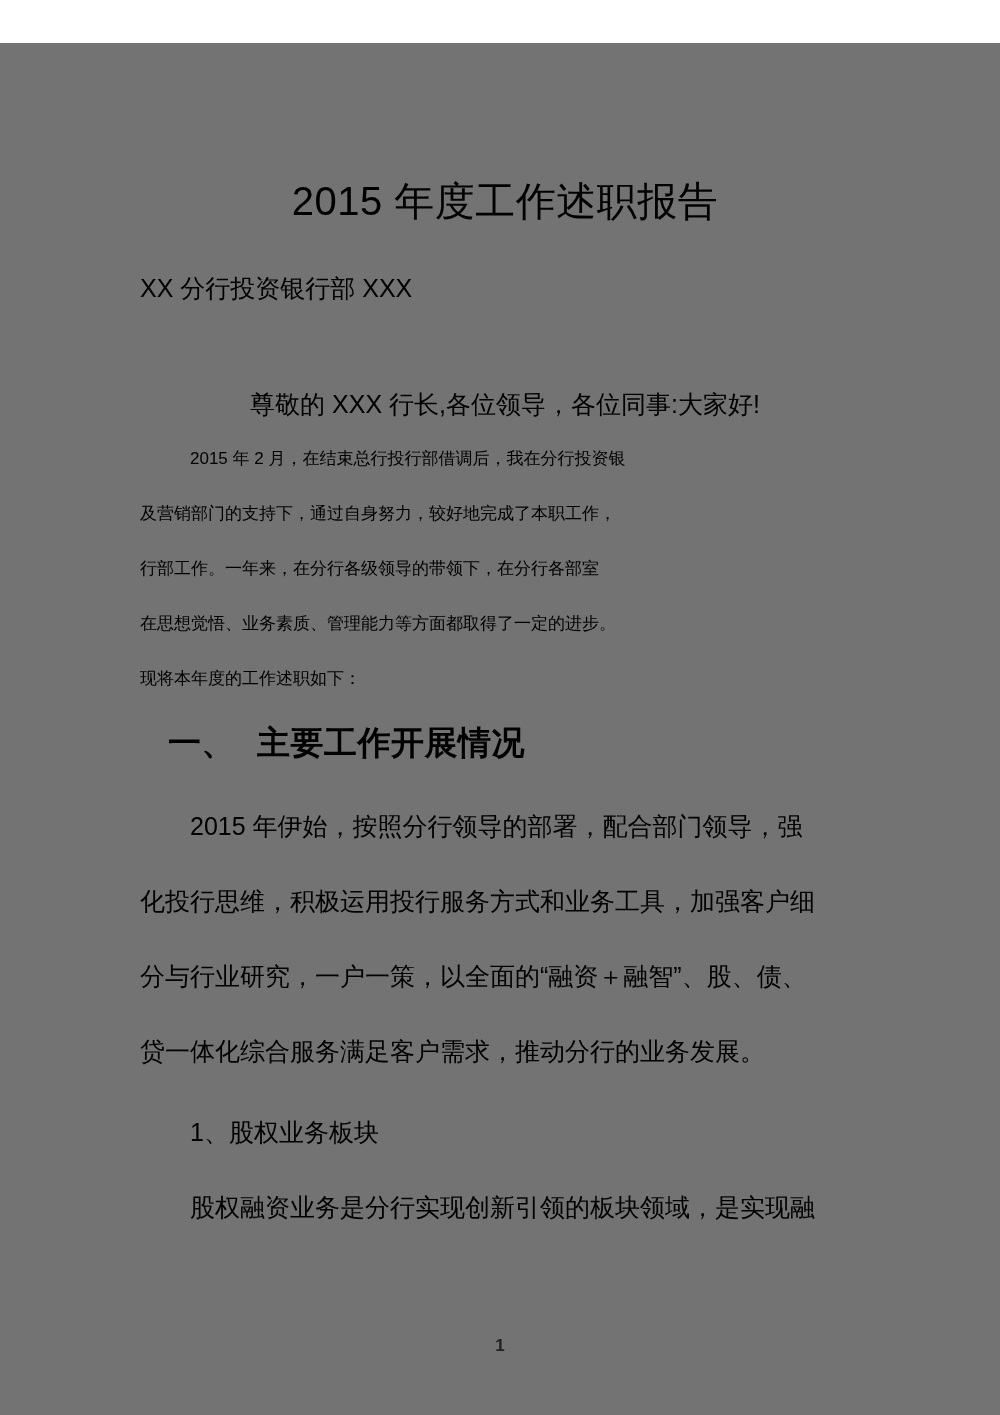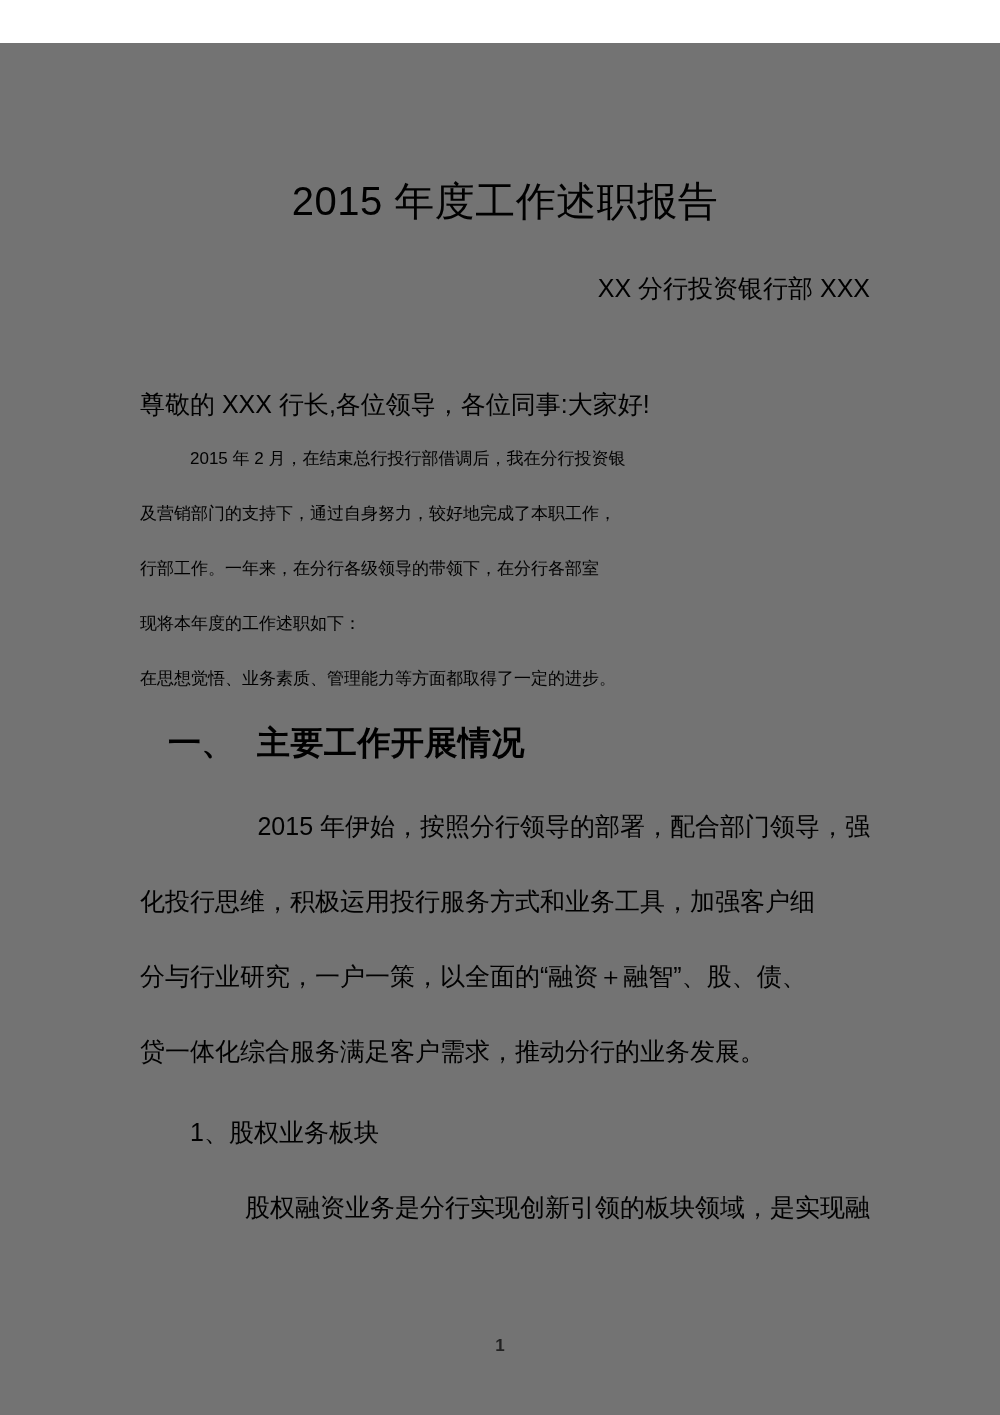--- a/index.html
+++ b/index.html
@@ -34,34 +34,34 @@
     text-align: center;
     font-size: 40px;
     font-weight: 400;
     letter-spacing: 0.5px;
     line-height: 1.2;
     font-family: "Liberation Sans", "DejaVu Sans", sans-serif;
   }
   .doc-subtitle {
     margin: 0;
     padding-top: 48px;
-    text-align: right;
+    text-align: left;
     font-size: 25px;
     font-weight: 400;
     line-height: 1.2;
     font-family: "Liberation Sans", "DejaVu Sans", sans-serif;
   }
 
   
   .salutation {
     margin: 0;
     padding-top: 86px;
     font-size: 25px;
     line-height: 1.2;
-    text-align: left;
+    text-align: center;
   }
 
   
   .para-tight {
     margin: 0;
     padding-top: 12px;
     font-size: 17px;
     line-height: 55px;
   }
   .para-tight .line {
@@ -93,21 +93,20 @@
     padding-top: 26px;
     font-size: 25px;
     line-height: 75px;
   }
   .para-loose .line {
     display: block;
     white-space: nowrap;
   }
   .para-loose .line.indent {
     text-indent: 50px;
-    text-align: right;
   }
 
   .sub-heading {
     margin: 0;
     padding-top: 6px;
     font-size: 25px;
     line-height: 75px;
     text-indent: 50px;
     white-space: nowrap;
   }
@@ -134,22 +133,22 @@
     <h1 class="doc-title">2015 年度工作述职报告</h1>
 
     <h2 class="doc-subtitle">XX 分行投资银行部 XXX</h2>
 
     <p class="salutation">尊敬的 XXX 行长,各位领导，各位同事:大家好!</p>
 
     <div class="para-tight">
       <span class="line indent">2015 年 2 月，在结束总行投行部借调后，我在分行投资银</span>
       <span class="line">及营销部门的支持下，通过自身努力，较好地完成了本职工作，</span>
       <span class="line">行部工作。一年来，在分行各级领导的带领下，在分行各部室</span>
+      <span class="line">在思想觉悟、业务素质、管理能力等方面都取得了一定的进步。</span>
       <span class="line">现将本年度的工作述职如下：</span>
-      <span class="line">在思想觉悟、业务素质、管理能力等方面都取得了一定的进步。</span>
     </div>
 
     <h3 class="section-heading">
       <span>一、</span><span class="gap"></span><span>主要工作开展情况</span>
     </h3>
 
     <div class="para-loose">
       <span class="line indent">2015 年伊始，按照分行领导的部署，配合部门领导，强</span>
       <span class="line">化投行思维，积极运用投行服务方式和业务工具，加强客户细</span>
       <span class="line">分与行业研究，一户一策，以全面的“融资＋融智”、股、债、</span>

